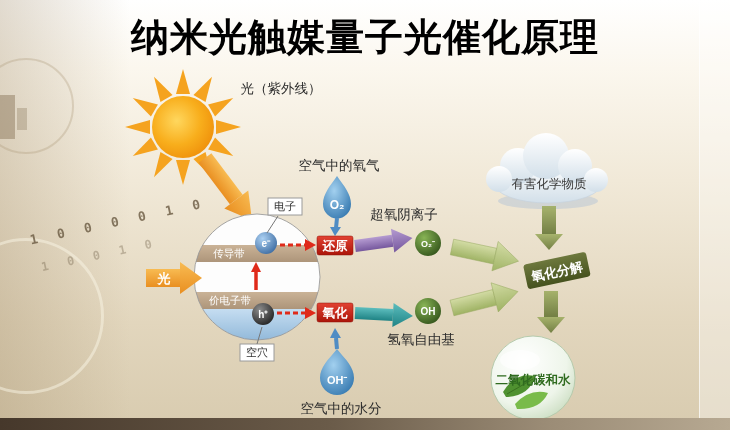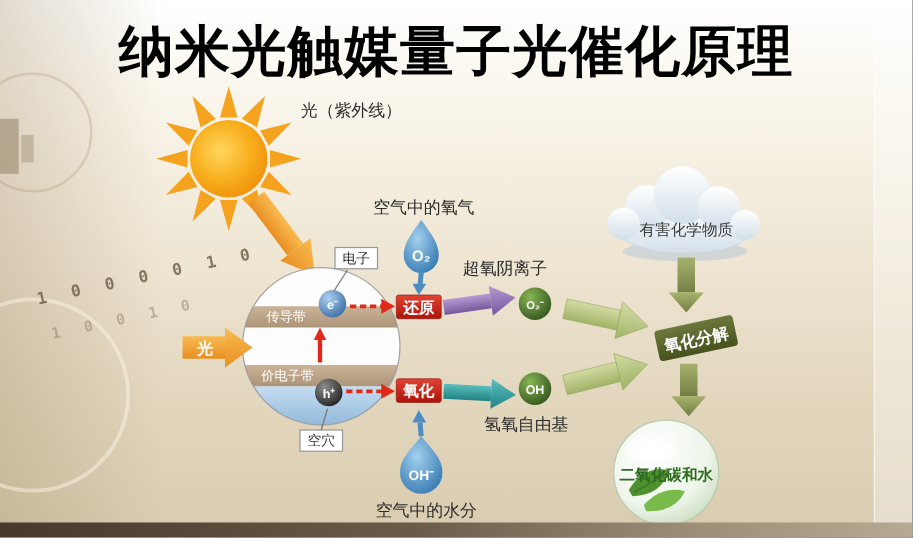--- a/index.html
+++ b/index.html
@@ -16,21 +16,21 @@
   .deco-block2{position:absolute;left:17px;top:108px;width:10px;height:22px;background:#8d7a5e;opacity:.35;}
   .deco-circle1{position:absolute;left:-52px;top:238px;width:150px;height:150px;border:3px solid rgba(250,245,230,.5);border-radius:50%;}
   .deco-circle2{position:absolute;left:-22px;top:58px;width:92px;height:92px;border:2px solid rgba(170,150,115,.3);border-radius:50%;}
   .binary{position:absolute;left:28px;top:214px;transform:rotate(-12deg);
     font-family:"DejaVu Sans Mono",monospace;font-size:13px;font-weight:bold;
     color:#6a5a42;opacity:.8;letter-spacing:6px;white-space:nowrap;}
   .binary2{position:absolute;left:40px;top:248px;transform:rotate(-12deg);
     font-family:"DejaVu Sans Mono",monospace;font-size:12px;font-weight:bold;
     color:#6a5a42;opacity:.35;letter-spacing:6px;white-space:nowrap;}
   .page-title{position:absolute;top:12px;left:0;right:0;text-align:center;
-    font-size:44px;font-weight:bold;color:#000;letter-spacing:1px;}
+    font-size:38px;font-weight:bold;color:#000;letter-spacing:1px;}
   .bottom-bar{position:absolute;left:0;bottom:0;width:100%;height:12px;
     background:linear-gradient(90deg,#46382b 0%,#6a5b49 45%,#9b8c76 75%,#b7a992 100%);}
   svg{position:absolute;left:0;top:0;}
   svg text{font-family:"Liberation Sans", sans-serif;}
   .lbl{fill:#2b2b2b;font-size:13.5px;}
   .band-text{fill:#ffffff;font-size:10.5px;}
   .box-red-text{fill:#ffffff;font-size:12.5px;font-weight:bold;}
   .ball-text{fill:#ffffff;font-weight:bold;}
   .tag-text{fill:#333333;font-size:11px;}
 </style>

